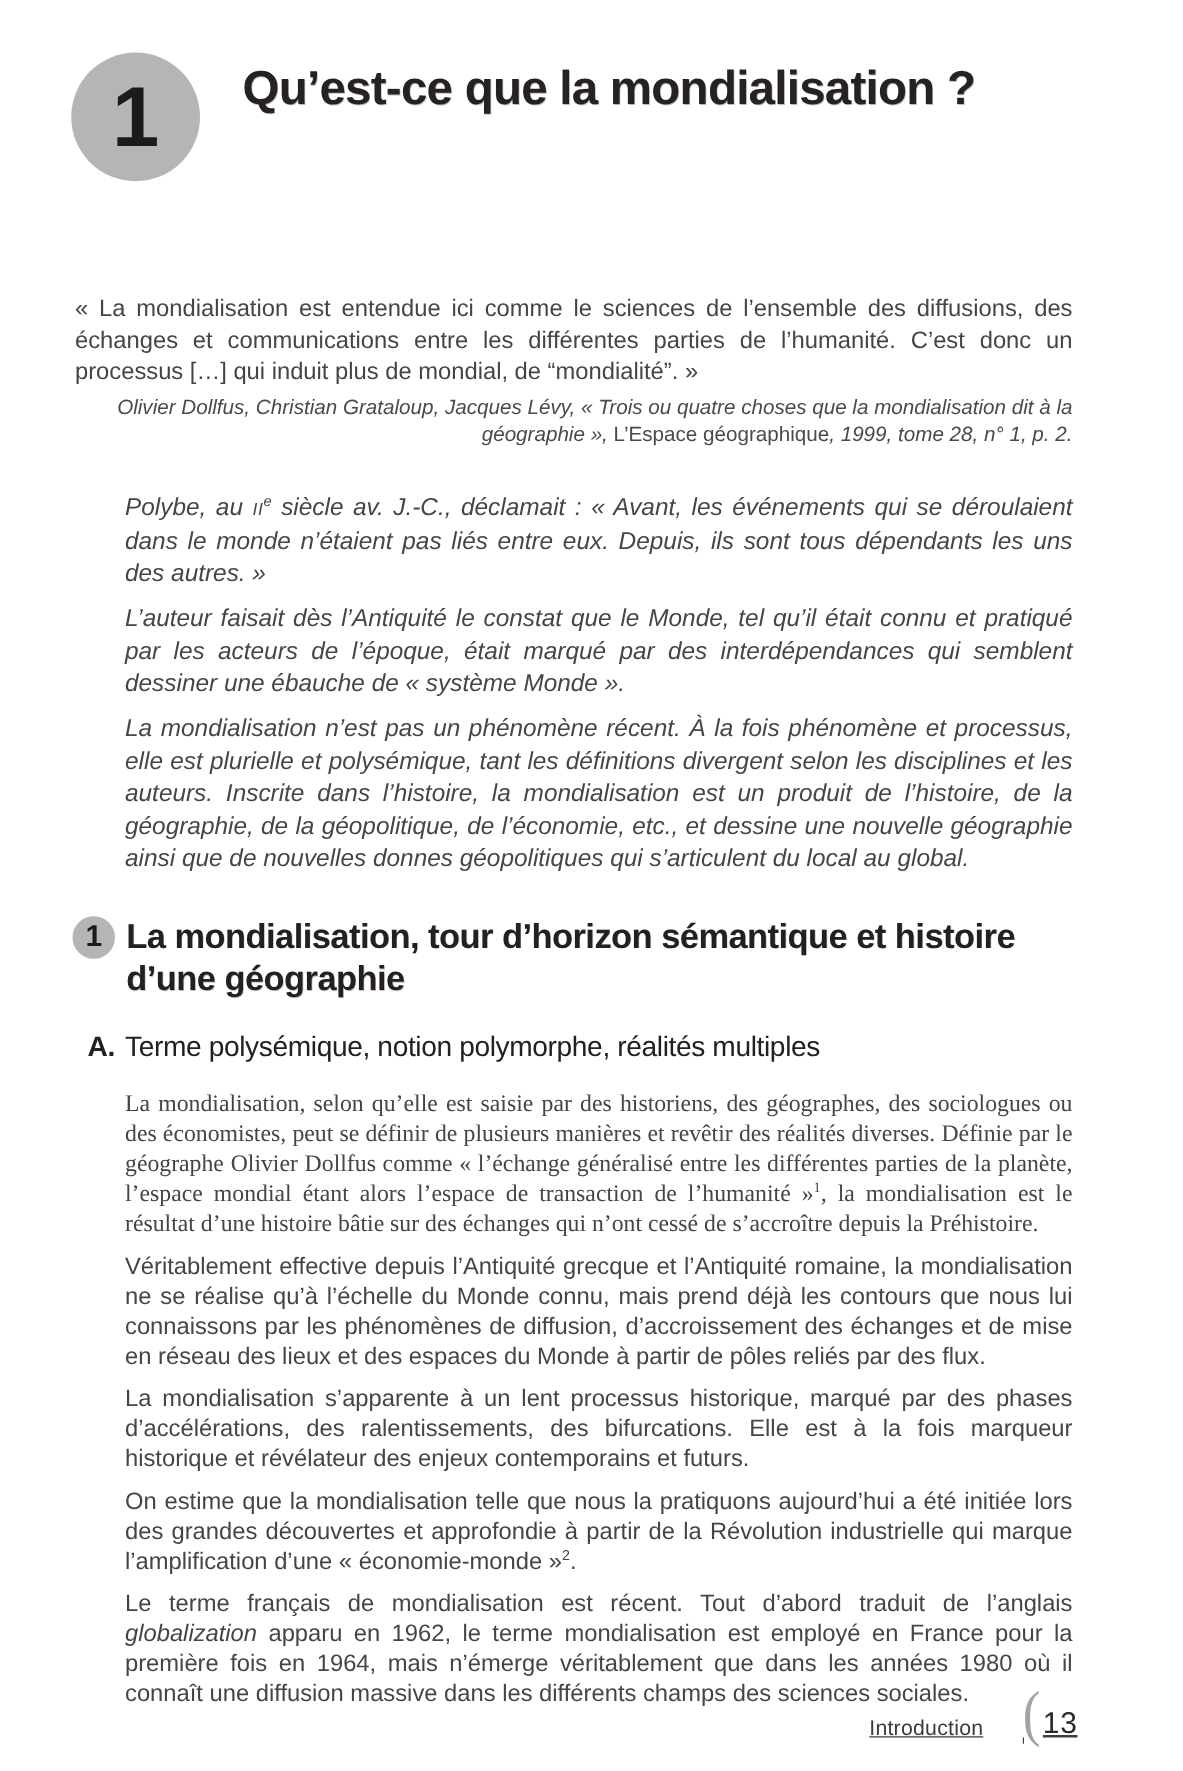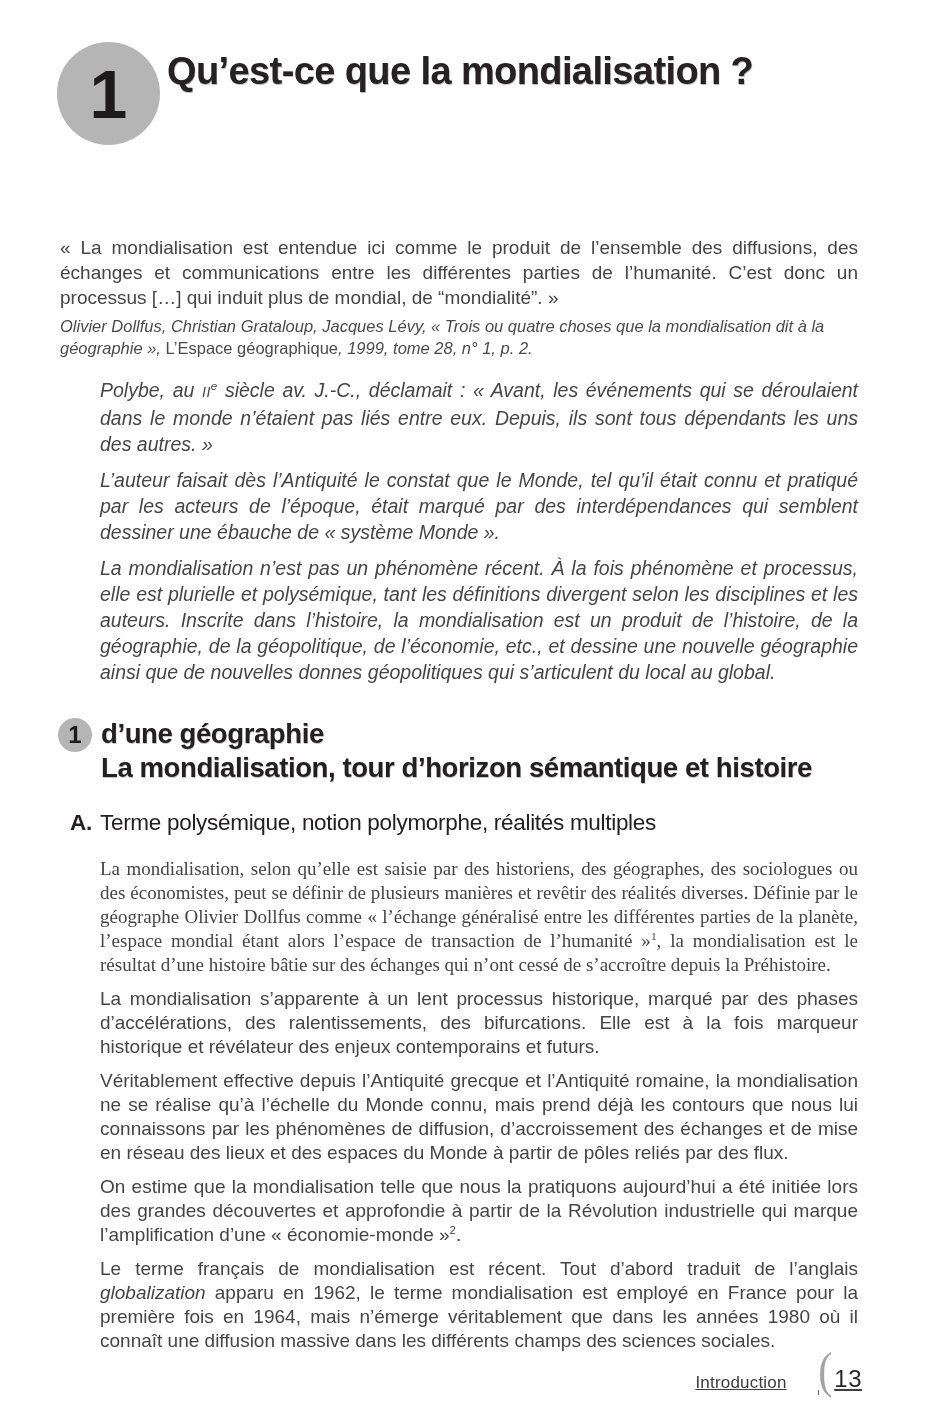--- a/index.html
+++ b/index.html
@@ -30,21 +30,21 @@
     background: #b5b5b5;
     display: flex;
     align-items: center;
     justify-content: center;
     font-size: 68px;
     font-weight: bold;
     color: #1c1a1b;
     line-height: 1;
   }
   .chapter-title {
-    margin-left: 7px;
+    margin-left: 34px;
     margin-top: 6px;
     font-size: 38px;
     line-height: 47px;
     font-weight: bold;
     letter-spacing: -0.6px;
     color: #262223;
     text-shadow: 0.6px 0.6px 0.5px rgba(60,60,60,0.35);
   }
 
   
@@ -53,35 +53,35 @@
     font-size: 19px;
     line-height: 25px;
     text-align: justify;
     color: #454545;
   }
   .attribution {
     margin: 5px 88px 0 60px;
     font-size: 16.5px;
     line-height: 22px;
     font-style: italic;
-    text-align: left;
+    text-align: right;
     color: #4a4a4a;
   }
   .attribution .journal { font-style: normal; }
 
   
   .intro-paragraph {
     margin: 10px 88px 0 100px;
     font-size: 19.5px;
     line-height: 26px;
     font-style: italic;
     text-align: justify;
     color: #464646;
   }
-  .intro-paragraph.first { margin-top: 18px; }
+  .intro-paragraph.first { margin-top: 34px; }
   .smallcaps { font-size: 0.72em; letter-spacing: 0.5px; }
   sup.note { font-size: 0.6em; vertical-align: super; line-height: 0; }
 
   
   .section-heading {
     display: flex;
     align-items: flex-start;
     margin: 32px 60px 0 58px;
   }
   .section-circle {
@@ -170,50 +170,50 @@
 
   <header class="chapter-header">
     <div class="chapter-circle">
       <span>1</span>
     </div>
     <h1 class="chapter-title">
       <div>Qu’est-ce que la mondialisation ?</div>
     </h1>
   </header>
 
-  <p class="quote-block">« La mondialisation est entendue ici comme le produit de l’ensemble des diffusions, des échanges et communications entre les différentes parties de l’humanité. C’est donc un processus […] qui induit plus de mondial, de “mondialité”. »</p>
+  <p class="quote-block">« La mondialisation est entendue ici comme le sciences de l’ensemble des diffusions, des échanges et communications entre les différentes parties de l’humanité. C’est donc un processus […] qui induit plus de mondial, de “mondialité”. »</p>
 
   <p class="attribution"><span>Olivier Dollfus, Christian Grataloup, Jacques Lévy, « Trois ou quatre choses que la mondialisation dit à la géographie », </span><span class="journal">L’Espace géographique</span><span>, 1999, tome 28, n° 1, p. 2.</span></p>
 
   <p class="intro-paragraph first"><span>Polybe, au </span><span class="smallcaps">II</span><sup class="note">e</sup><span> siècle av. J.-C., déclamait : « Avant, les événements qui se déroulaient dans le monde n’étaient pas liés entre eux. Depuis, ils sont tous dépendants les uns des autres. »</span></p>
 
   <p class="intro-paragraph">L’auteur faisait dès l’Antiquité le constat que le Monde, tel qu’il était connu et pratiqué par les acteurs de l’époque, était marqué par des interdépendances qui semblent dessiner une ébauche de « système Monde ».</p>
 
   <p class="intro-paragraph">La mondialisation n’est pas un phénomène récent. À la fois phénomène et processus, elle est plurielle et polysémique, tant les définitions divergent selon les disciplines et les auteurs. Inscrite dans l’histoire, la mondialisation est un produit de l’histoire, de la géographie, de la géopolitique, de l’économie, etc., et dessine une nouvelle géographie ainsi que de nouvelles donnes géopolitiques qui s’articulent du local au global.</p>
 
   <div class="section-heading">
     <div class="section-circle">
       <span>1</span>
     </div>
     <h2 class="section-title">
+      <div>La mondialisation, tour d’horizon sémantique et histoire</div>
       <div>d’une géographie</div>
-      <div>La mondialisation, tour d’horizon sémantique et histoire</div>
     </h2>
   </div>
 
   <div class="subsection-heading">
     <span class="subsection-letter">A.</span>
     <h3 style="font-size:inherit;font-weight:normal;">Terme polysémique, notion polymorphe, réalités multiples</h3>
   </div>
 
   <p class="body-paragraph first"><span>La mondialisation, selon qu’elle est saisie par des historiens, des géographes, des sociologues ou des économistes, peut se définir de plusieurs manières et revêtir des réalités diverses. Définie par le géographe Olivier Dollfus comme « l’échange généralisé entre les différentes parties de la planète, l’espace mondial étant alors l’espace de transaction de l’humanité »</span><sup class="note">1</sup><span>, la mondialisation est le résultat d’une histoire bâtie sur des échanges qui n’ont cessé de s’accroître depuis la Préhistoire.</span></p>
 
+  <p class="body-paragraph">Véritablement effective depuis l’Antiquité grecque et l’Antiquité romaine, la mondialisation ne se réalise qu’à l’échelle du Monde connu, mais prend déjà les contours que nous lui connaissons par les phénomènes de diffusion, d’accroissement des échanges et de mise en réseau des lieux et des espaces du Monde à partir de pôles reliés par des flux.</p>
+
   <p class="body-paragraph">La mondialisation s’apparente à un lent processus historique, marqué par des phases d’accélérations, des ralentissements, des bifurcations. Elle est à la fois marqueur historique et révélateur des enjeux contemporains et futurs.</p>
-
-  <p class="body-paragraph">Véritablement effective depuis l’Antiquité grecque et l’Antiquité romaine, la mondialisation ne se réalise qu’à l’échelle du Monde connu, mais prend déjà les contours que nous lui connaissons par les phénomènes de diffusion, d’accroissement des échanges et de mise en réseau des lieux et des espaces du Monde à partir de pôles reliés par des flux.</p>
 
   <p class="body-paragraph"><span>On estime que la mondialisation telle que nous la pratiquons aujourd’hui a été initiée lors des grandes découvertes et approfondie à partir de la Révolution industrielle qui marque l’amplification d’une « économie-monde »</span><sup class="note">2</sup><span>.</span></p>
 
   <p class="body-paragraph"><span>Le terme français de mondialisation est récent. Tout d’abord traduit de l’anglais </span><span class="em">globalization</span><span> apparu en 1962, le terme mondialisation est employé en France pour la première fois en 1964, mais n’émerge véritablement que dans les années 1980 où il connaît une diffusion massive dans les différents champs des sciences sociales.</span></p>
 
   <footer class="page-footer">
     <span class="footer-section">Introduction</span>
     <span class="footer-paren">(</span>
     <span class="footer-page">13</span>
   </footer>

